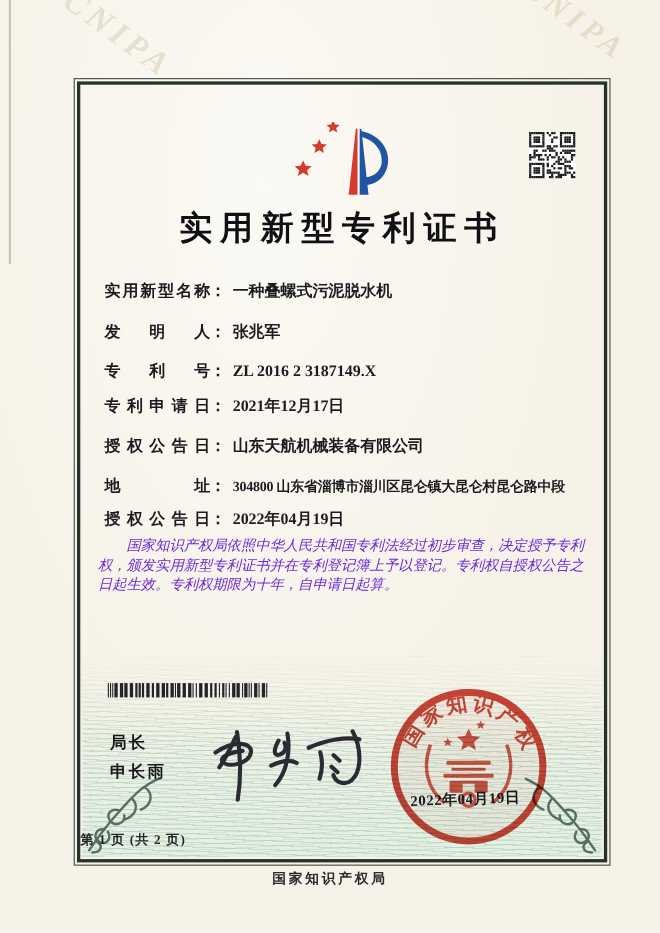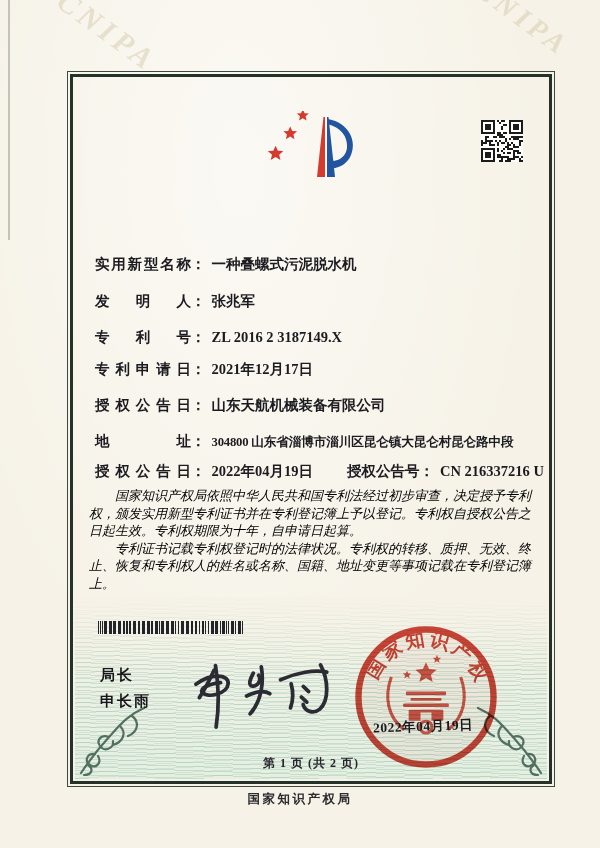--- a/index.html
+++ b/index.html
@@ -42,39 +42,39 @@
   .frow{position:absolute;left:22px;width:452px;white-space:nowrap;z-index:3;
     font-size:14.5px;font-weight:600;color:#1b1b20;}
   .flabel{display:inline-block;width:96px;text-align:justify;text-align-last:justify;
     vertical-align:bottom;}
   .fcolon{display:inline-block;margin-right:6px;}
   .frow7{display:flex;}
   .grant2{margin-left:34px;}
   .frow6 .fvalue{font-size:12.7px;letter-spacing:-.2px;}
 
   .paras{position:absolute;left:16px;top:410px;width:448px;z-index:3;
-    font-size:13px;font-style:italic;line-height:17.6px;color:#000000;}
+    font-size:13px;font-style:italic;line-height:17.6px;color:#6d28d9;}
   .paras p{margin:0;text-indent:2em;font-weight:500;}
 
   .barcode{position:absolute;left:25px;top:544px;width:150px;height:13px;z-index:3;}
   .barcode div{position:absolute;top:0;height:13px;background:#23232a;}
 
   .signer{position:absolute;left:27px;z-index:3;font-size:15px;font-weight:700;
     letter-spacing:2px;color:#17171c;}
   .signer-title{top:589px;}
   .signer-name{top:615px;}
   .signature{position:absolute;left:112px;top:578px;z-index:3;}
 
   .seal{position:absolute;left:280px;top:547px;width:146px;height:146px;z-index:4;
     mix-blend-mode:multiply;opacity:.93;}
   .seal-date{position:absolute;left:300px;top:640px;width:150px;z-index:5;
     font-size:13.5px;font-weight:700;letter-spacing:.5px;color:#18181d;
     transform:rotate(-2deg);}
 
-  .pagenum{position:absolute;left:0;top:678px;width:100%;text-align:center;z-index:3;
+  .pagenum{position:absolute;left:0;top:678px;width:100%;text-align:left;z-index:3;
     font-size:12px;font-weight:600;letter-spacing:1px;color:#26262b;}
 
   .flourish{position:absolute;z-index:2;}
   .flourish.left{left:5px;bottom:4px;}
   .flourish.right{right:5px;bottom:4px;transform:scaleX(-1);}
 
   .footnote{position:absolute;left:0;top:791px;width:600px;text-align:center;
     font-size:12.5px;font-weight:600;letter-spacing:2.5px;color:#2a2a2f;}
 </style>
 </head>
@@ -330,20 +330,21 @@
       <div style="left: 12px; top: 38px; width: 2px; height: 2px;"></div>
       <div style="left: 0px; top: 40px; width: 2px; height: 2px;"></div>
       <div style="left: 2px; top: 40px; width: 2px; height: 2px;"></div>
       <div style="left: 4px; top: 40px; width: 2px; height: 2px;"></div>
       <div style="left: 6px; top: 40px; width: 2px; height: 2px;"></div>
       <div style="left: 8px; top: 40px; width: 2px; height: 2px;"></div>
       <div style="left: 10px; top: 40px; width: 2px; height: 2px;"></div>
       <div style="left: 12px; top: 40px; width: 2px; height: 2px;"></div>
     </div>
 
+  <div class="title">实用新型专利证书</div>
 
   <div class="frow" style="top:215px">
     <span class="flabel">发明人</span><span class="fcolon">：</span><span class="fvalue">张兆军</span>
   </div>
   <div class="frow" style="top:178px">
     <span class="flabel">实用新型名称</span><span class="fcolon">：</span><span class="fvalue">一种叠螺式污泥脱水机</span>
   </div>
   <div class="frow" style="top:251px">
     <span class="flabel">专利号</span><span class="fcolon">：</span><span class="fvalue">ZL 2016 2 3187149.X</span>
   </div>
@@ -353,28 +354,24 @@
   <div class="frow" style="top:319px">
     <span class="flabel">授权公告日</span><span class="fcolon">：</span><span class="fvalue">山东天航机械装备有限公司</span>
   </div>
   <div class="frow frow6" style="top:355px">
     <span class="flabel">地址</span><span class="fcolon">：</span><span class="fvalue">304800 山东省淄博市淄川区昆仑镇大昆仑村昆仑路中段</span>
   </div>
   <div class="frow frow7" style="top:385px">
     <span>
       <span class="flabel">授权公告日</span><span class="fcolon">：</span><span class="fvalue">2022年04月19日</span>
     </span>
-    <span class="grant2">
-      <span>授权公告号</span><span class="fcolon">：</span><span class="fvalue">CN 216337216 U</span>
-    </span>
   </div>
 
   <div class="paras">
     <p>国家知识产权局依照中华人民共和国专利法经过初步审查，决定授予专利权，颁发实用新型专利证书并在专利登记簿上予以登记。专利权自授权公告之日起生效。专利权期限为十年，自申请日起算。</p>
-    <p>专利证书记载专利权登记时的法律状况。专利权的转移、质押、无效、终止、恢复和专利权人的姓名或名称、国籍、地址变更等事项记载在专利登记簿上。</p>
   </div>
 
   <div class="barcode">
       <div style="left: 0px; width: 1px;"></div>
       <div style="left: 2px; width: 1px;"></div>
       <div style="left: 4px; width: 1px;"></div>
       <div style="left: 6px; width: 3px;"></div>
       <div style="left: 11px; width: 3px;"></div>
       <div style="left: 15px; width: 3px;"></div>
       <div style="left: 20px; width: 3px;"></div>

